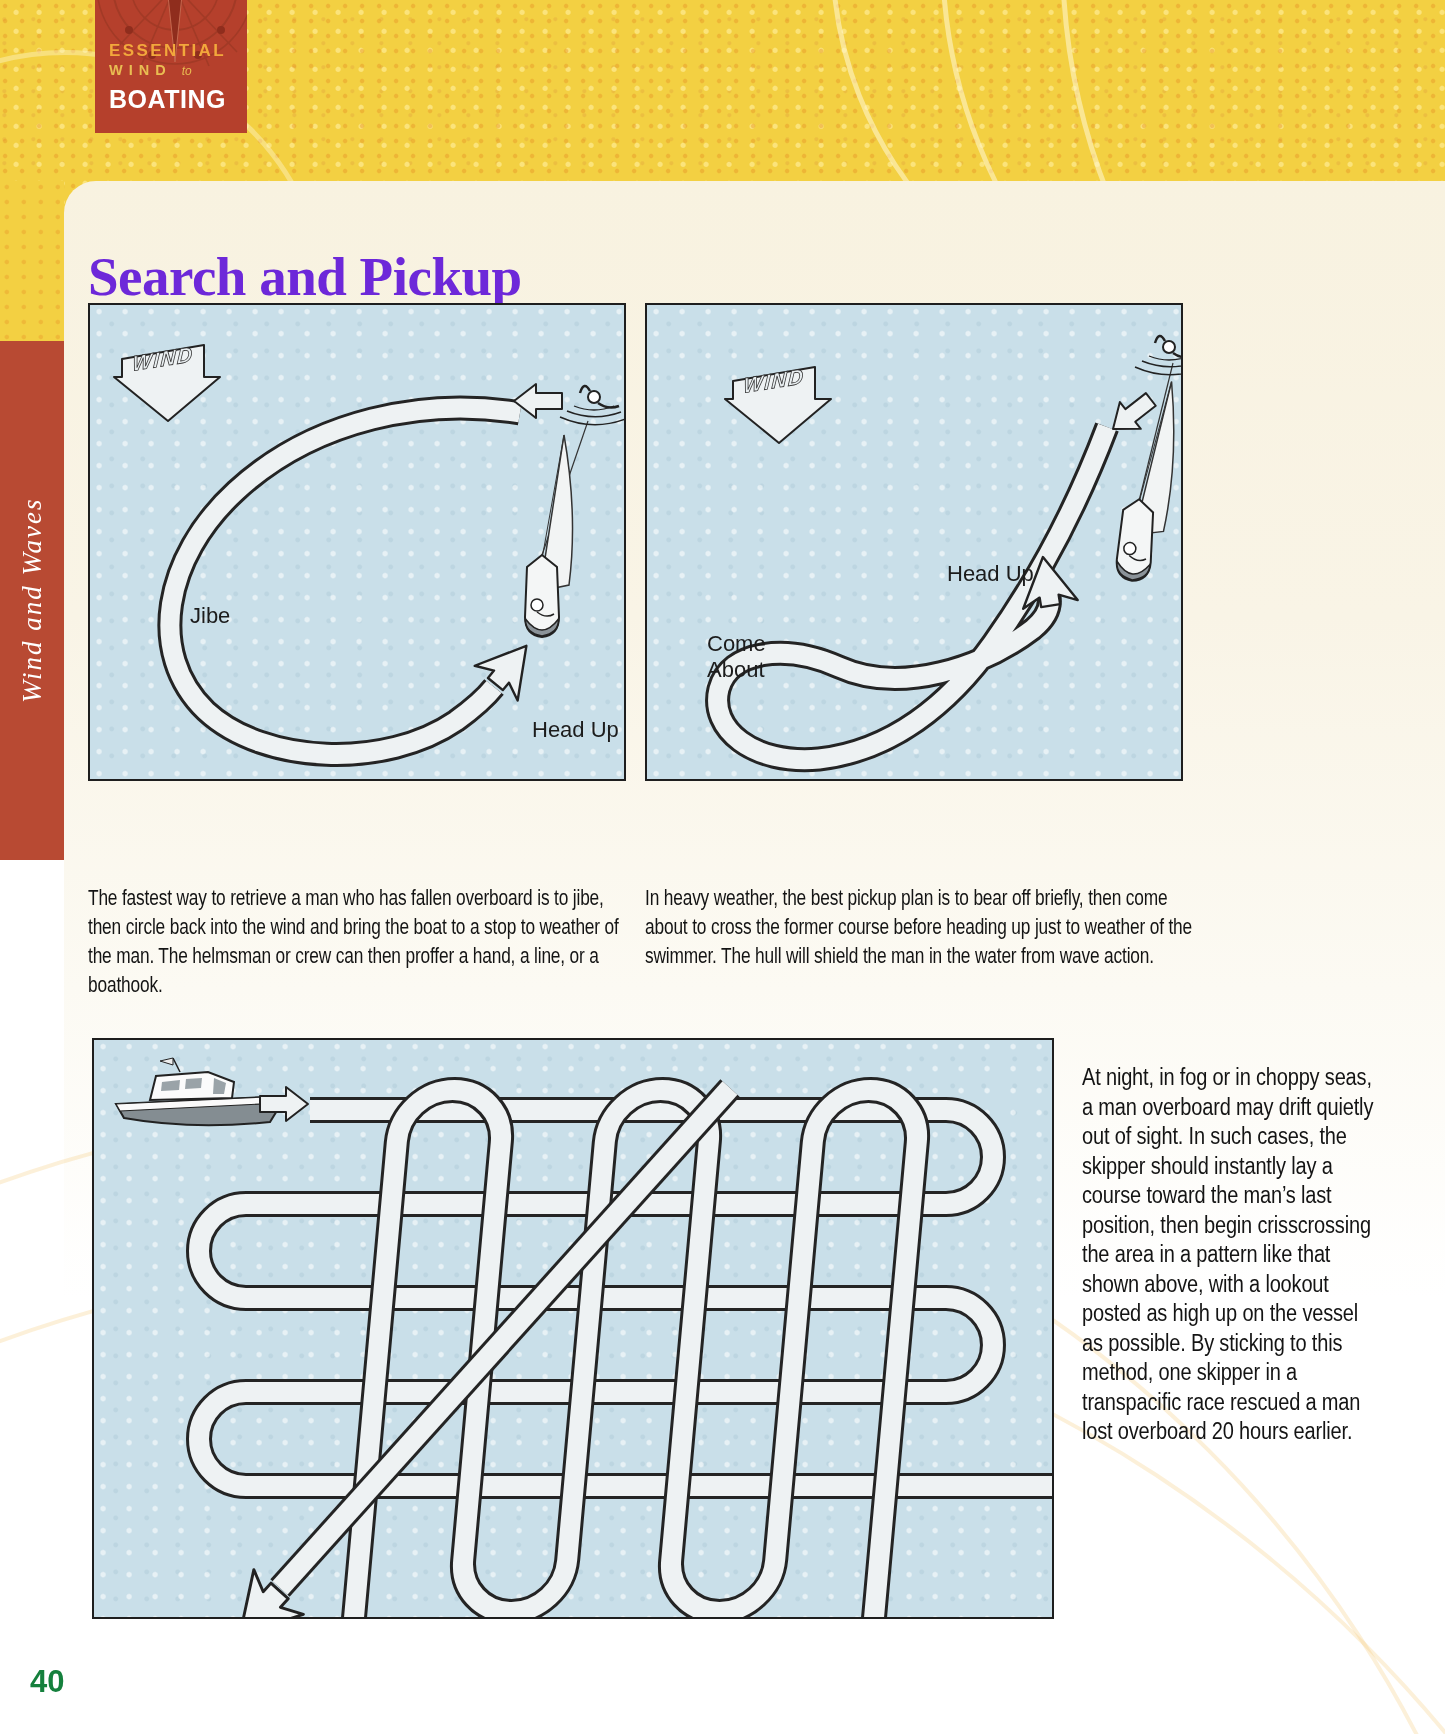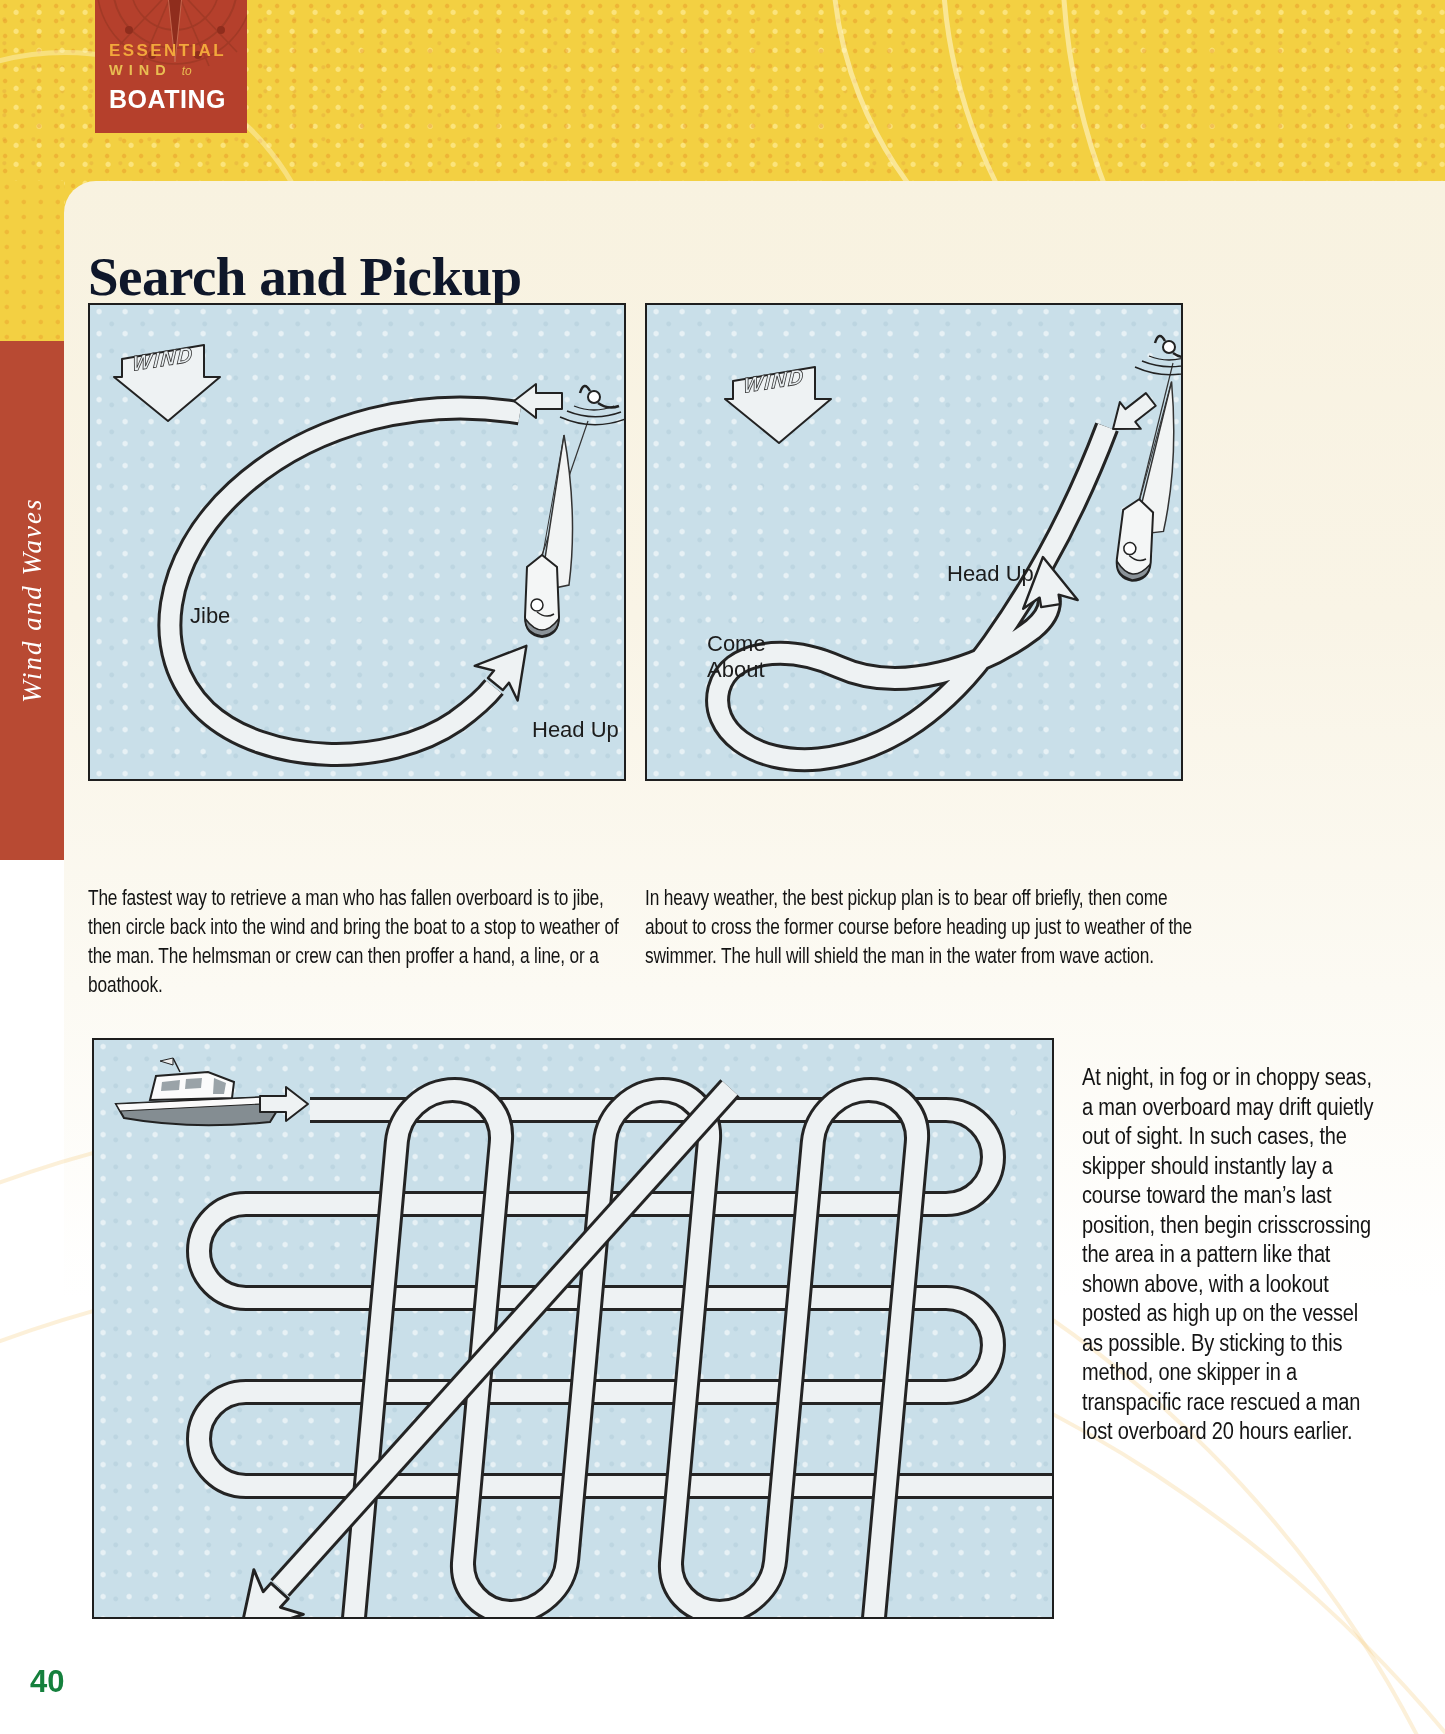--- a/index.html
+++ b/index.html
@@ -36,21 +36,21 @@
     writing-mode:vertical-rl;transform:rotate(180deg);
     font-family:"Liberation Serif",serif;font-style:italic;font-size:27px;color:#ffffff;letter-spacing:2px;}
 
   
   .main-panel{position:absolute;left:64px;top:181px;width:1381px;height:1553px;z-index:1;
     border-top-left-radius:32px;
     background:linear-gradient(180deg,#f8f2e0 0%,#f9f4e6 28%,#fcfaf3 52%,#ffffff 72%);}
   .panel-arc{position:absolute;border-radius:50%;border:4px solid rgba(246,204,130,.30);}
 
   .page-title{position:absolute;left:88px;top:208px;z-index:5;
-    font-family:"Liberation Serif",serif;font-size:55px;color:#0f172a;letter-spacing:-.5px;}
+    font-family:"Liberation Serif",serif;font-size:55px;color:#6d28d9;letter-spacing:-.5px;}
 
   
   .diagram{position:absolute;background:#c9dfe9;border:2px solid #1e1e1e;box-sizing:border-box;z-index:5;
     background-image:radial-gradient(circle at 35% 30%, rgba(255,255,255,.55) 0 2px, rgba(0,0,0,0) 3.4px),
                      radial-gradient(circle at 70% 70%, rgba(160,190,205,.30) 0 1.8px, rgba(0,0,0,0) 3px);
     background-size:26px 22px,31px 27px;}
   #diag1{left:88px;top:303px;width:538px;height:478px;}
   #diag2{left:645px;top:303px;width:538px;height:478px;}
   #diag3{left:92px;top:1038px;width:962px;height:581px;}
   .diagram svg{display:block;width:100%;height:100%;}

